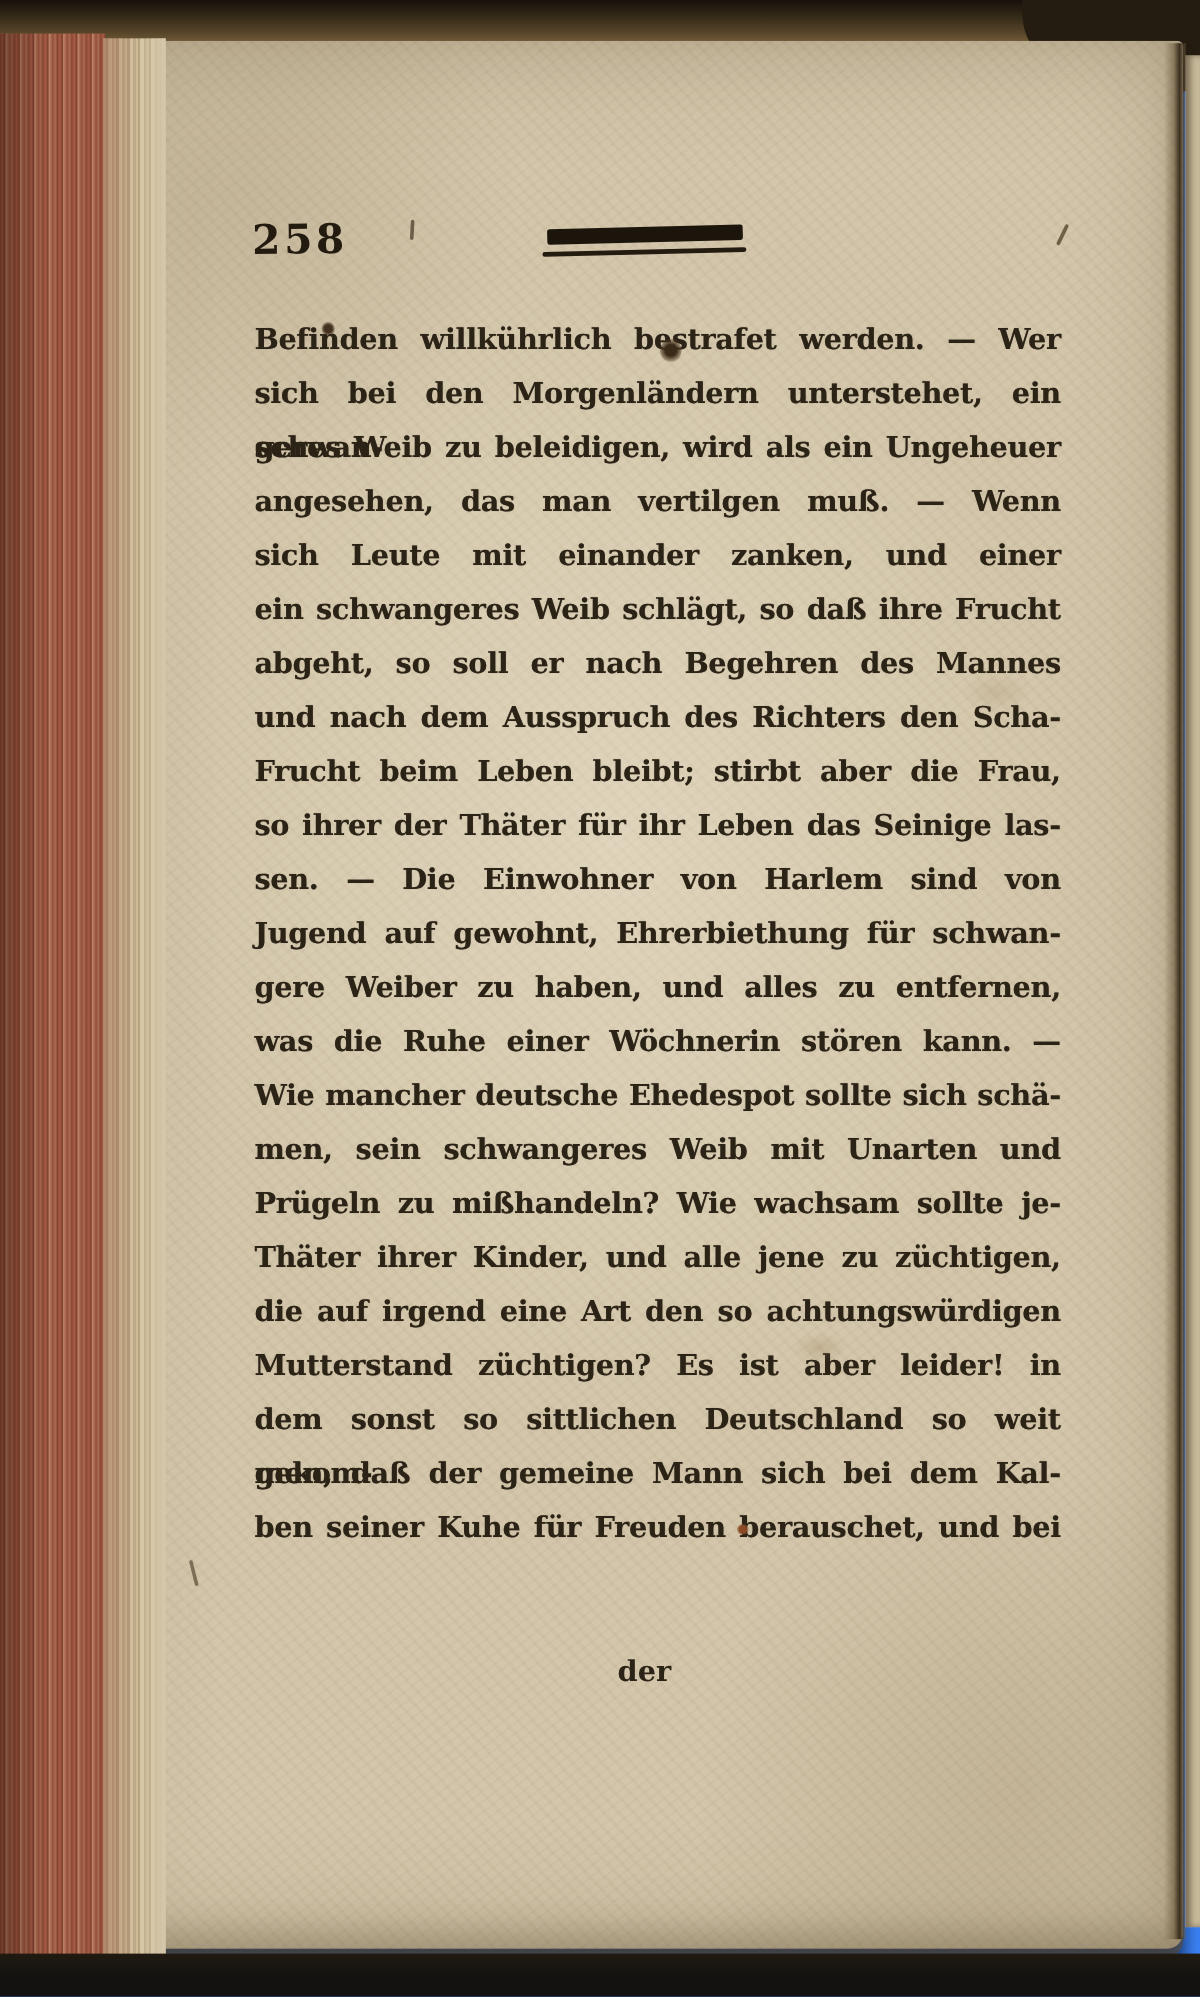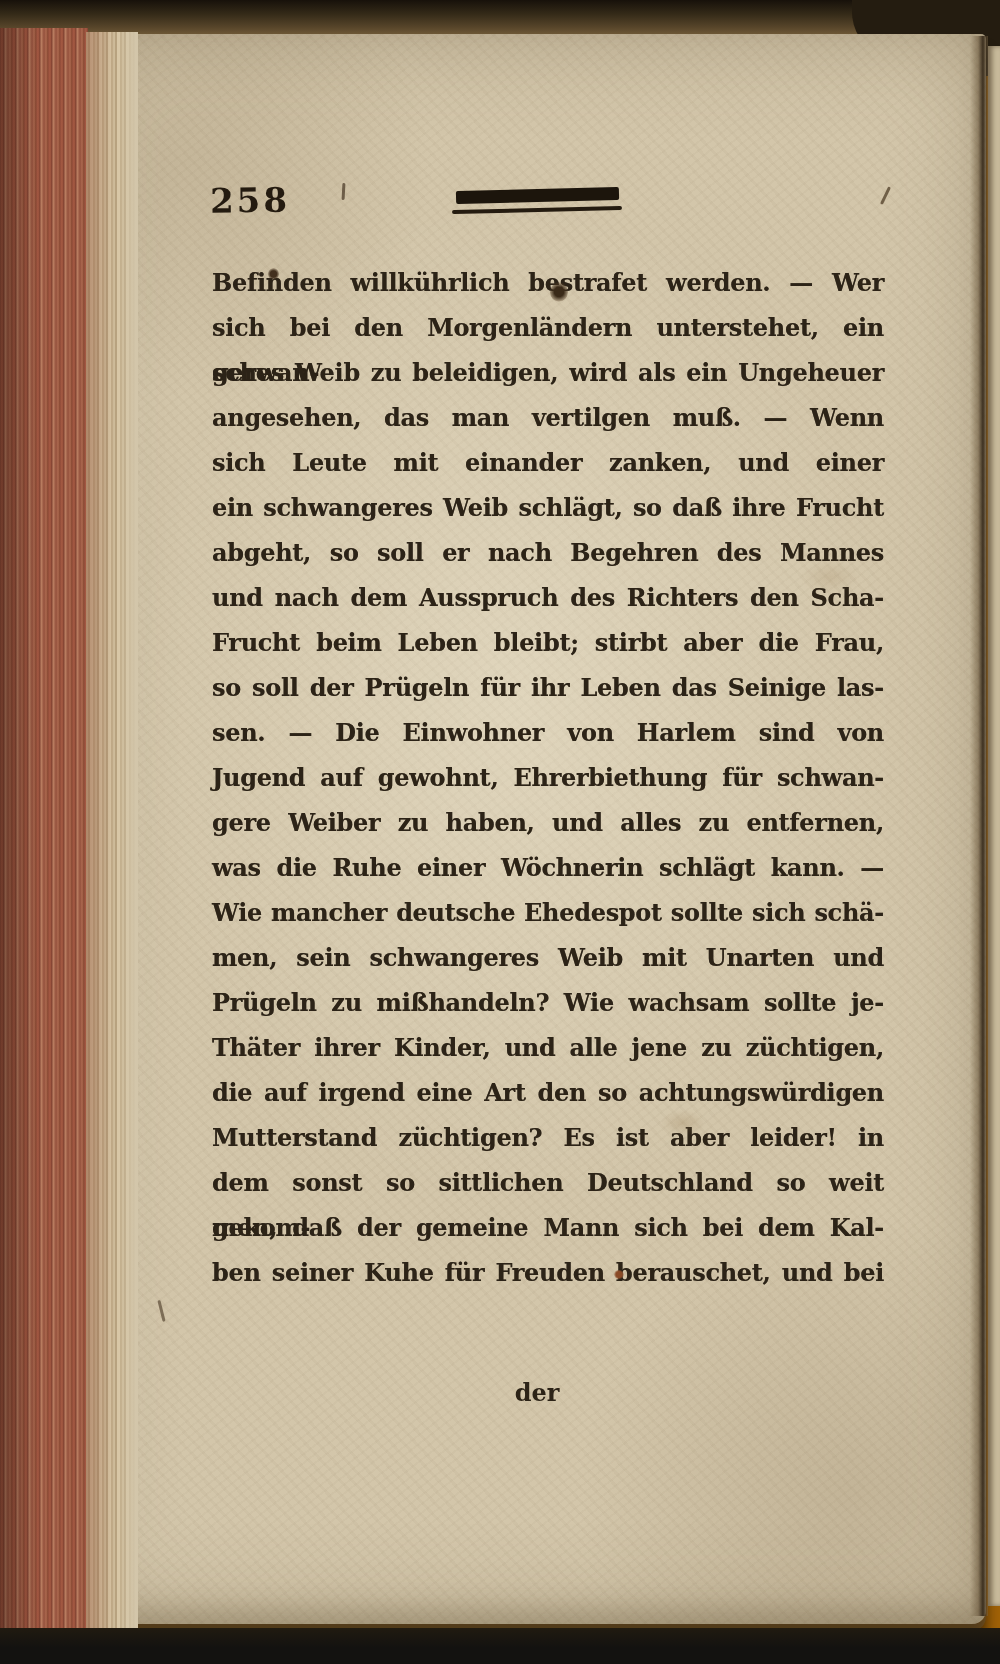--- a/index.html
+++ b/index.html
@@ -1,18 +1,18 @@
 <!DOCTYPE html>
 <html><head>
 <meta charset="utf-8">
 <style>
   html,body{margin:0;padding:0;background:#15130f;}
   .scene{
     position:relative;width:1000px;height:1664px;overflow:hidden;
-    background:#a16207;font-family:"DejaVu Serif", serif;
+    background:#3b82f6;font-family:"DejaVu Serif", serif;
   }
   
   .top-edge{
     position:absolute;left:0;top:0;width:1000px;height:40px;
     background:linear-gradient(180deg,#17110a 0%,#342a18 35%,#57452a 68%,#6b5634 84%,#332a19 100%);
   }
   .top-right-corner{
     position:absolute;left:852px;top:0;width:148px;height:76px;
     background:#241c10;border-bottom-left-radius:90px 64px;
   }
@@ -141,25 +141,25 @@
   <div class="textblock">
     <div class="tline">Befinden willkührlich bestrafet werden. — Wer</div>
     <div class="tline">sich bei den Morgenländern unterstehet, ein schwan-</div>
     <div class="tline">geres Weib zu beleidigen, wird als ein Ungeheuer</div>
     <div class="tline">angesehen, das man vertilgen muß. — Wenn</div>
     <div class="tline">sich Leute mit einander zanken, und einer</div>
     <div class="tline">ein schwangeres Weib schlägt, so daß ihre Frucht</div>
     <div class="tline">abgeht, so soll er nach Begehren des Mannes</div>
     <div class="tline">und nach dem Ausspruch des Richters den Scha-</div>
     <div class="tline">Frucht beim Leben bleibt; stirbt aber die Frau,</div>
-    <div class="tline">so soll der Prügeln für ihr Leben das Seinige las-</div>
+    <div class="tline">so ihrer der Thäter für ihr Leben das Seinige las-</div>
     <div class="tline">sen. — Die Einwohner von Harlem sind von</div>
     <div class="tline">Jugend auf gewohnt, Ehrerbiethung für schwan-</div>
     <div class="tline">gere Weiber zu haben, und alles zu entfernen,</div>
-    <div class="tline">was die Ruhe einer Wöchnerin schlägt kann. —</div>
+    <div class="tline">was die Ruhe einer Wöchnerin stören kann. —</div>
     <div class="tline">Wie mancher deutsche Ehedespot sollte sich schä-</div>
     <div class="tline">men, sein schwangeres Weib mit Unarten und</div>
     <div class="tline">Prügeln zu mißhandeln? Wie wachsam sollte je-</div>
     <div class="tline">Thäter ihrer Kinder, und alle jene zu züchtigen,</div>
     <div class="tline">die auf irgend eine Art den so achtungswürdigen</div>
     <div class="tline">Mutterstand züchtigen? Es ist aber leider! in</div>
     <div class="tline">dem sonst so sittlichen Deutschland so weit gekom-</div>
     <div class="tline">men, daß der gemeine Mann sich bei dem Kal-</div>
     <div class="tline">ben seiner Kuhe für Freuden berauschet, und bei</div>
   </div>

